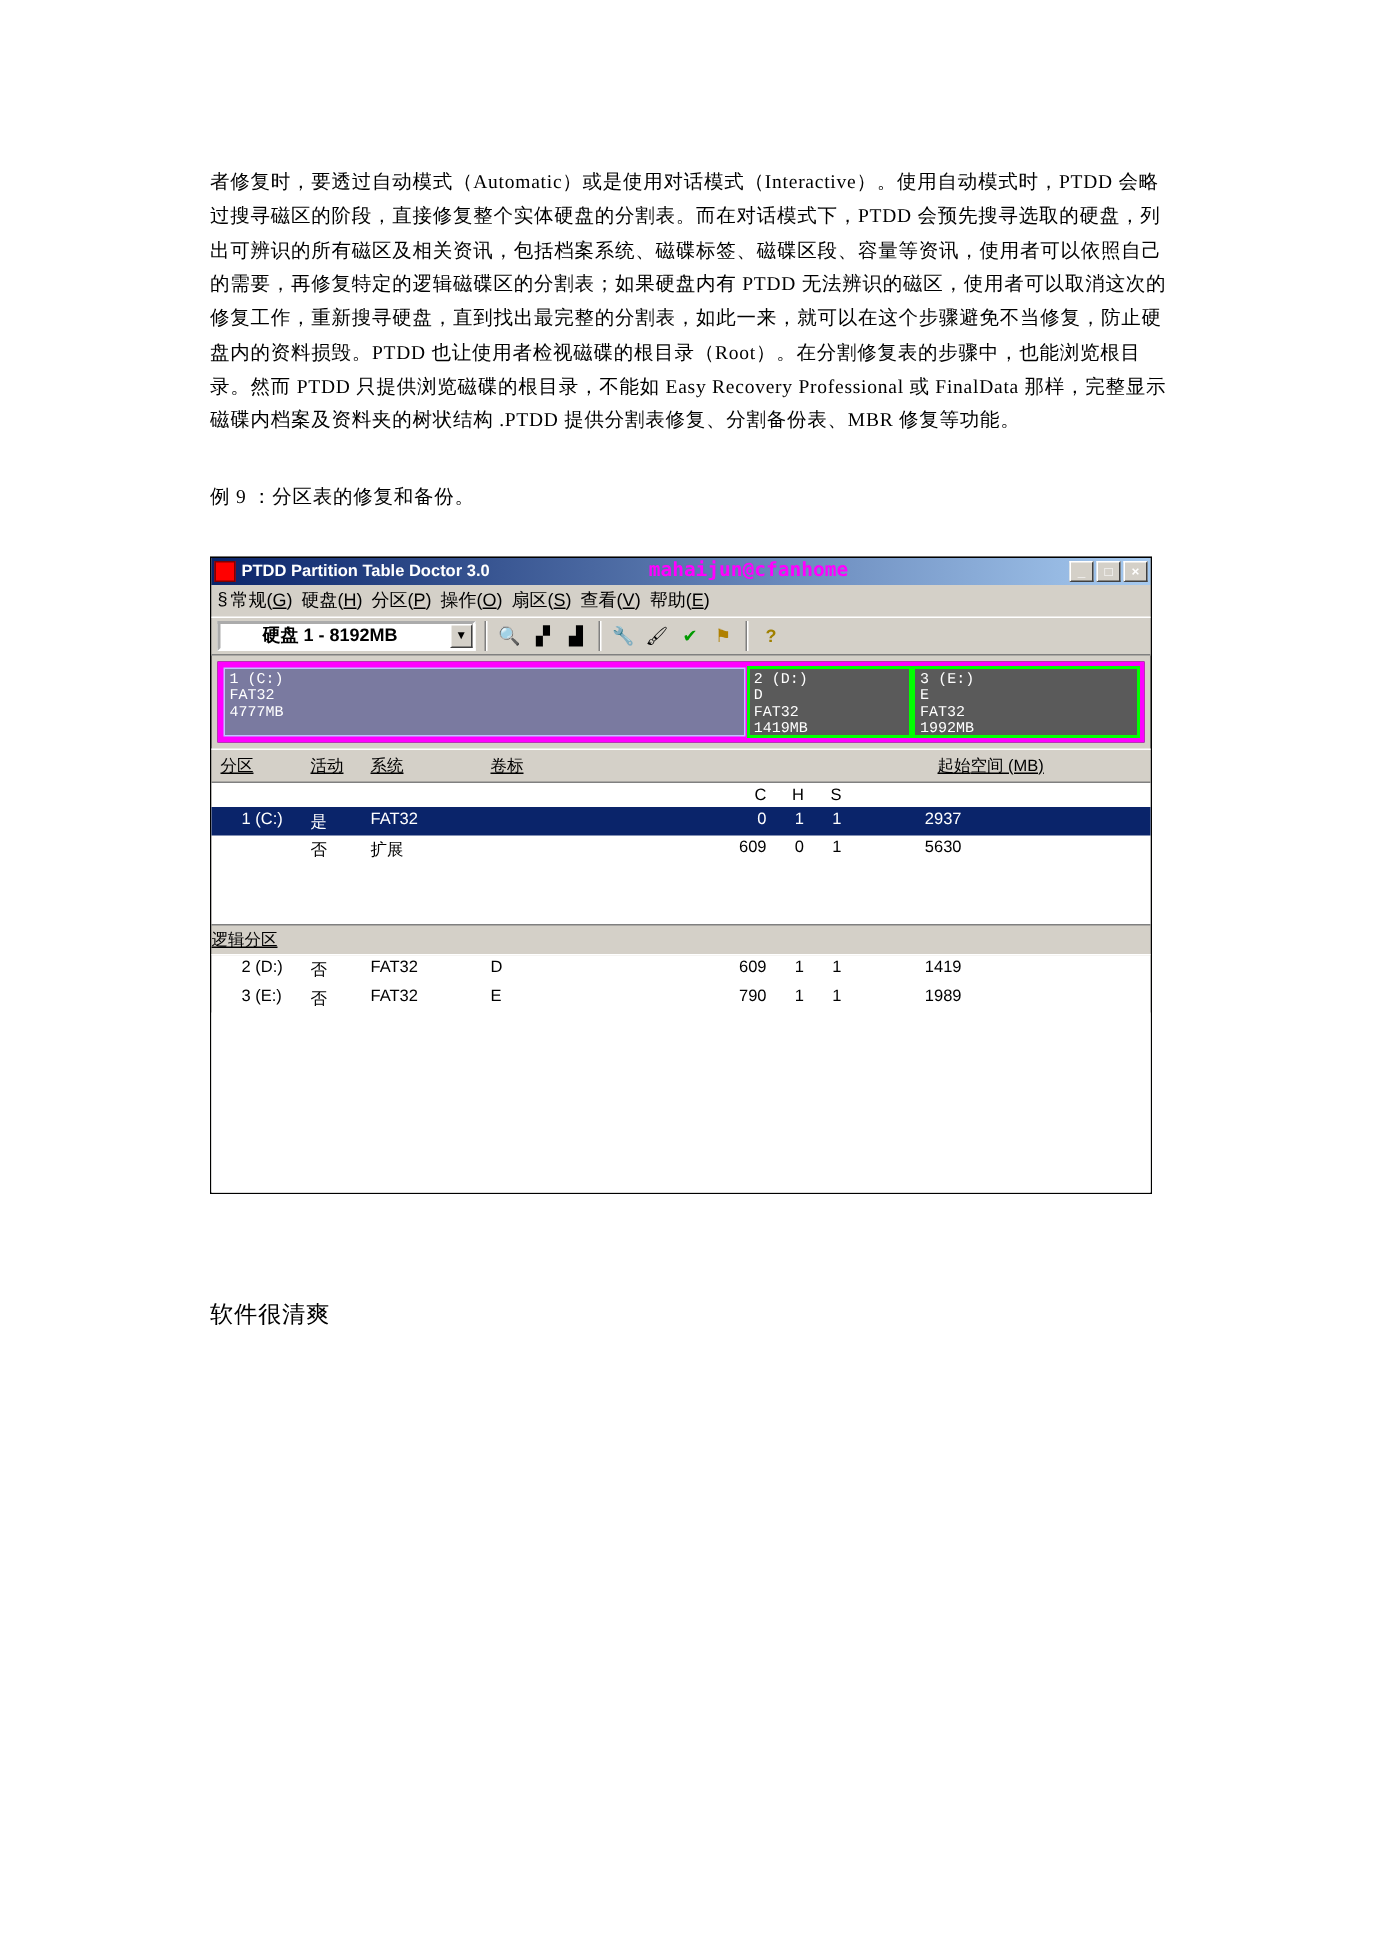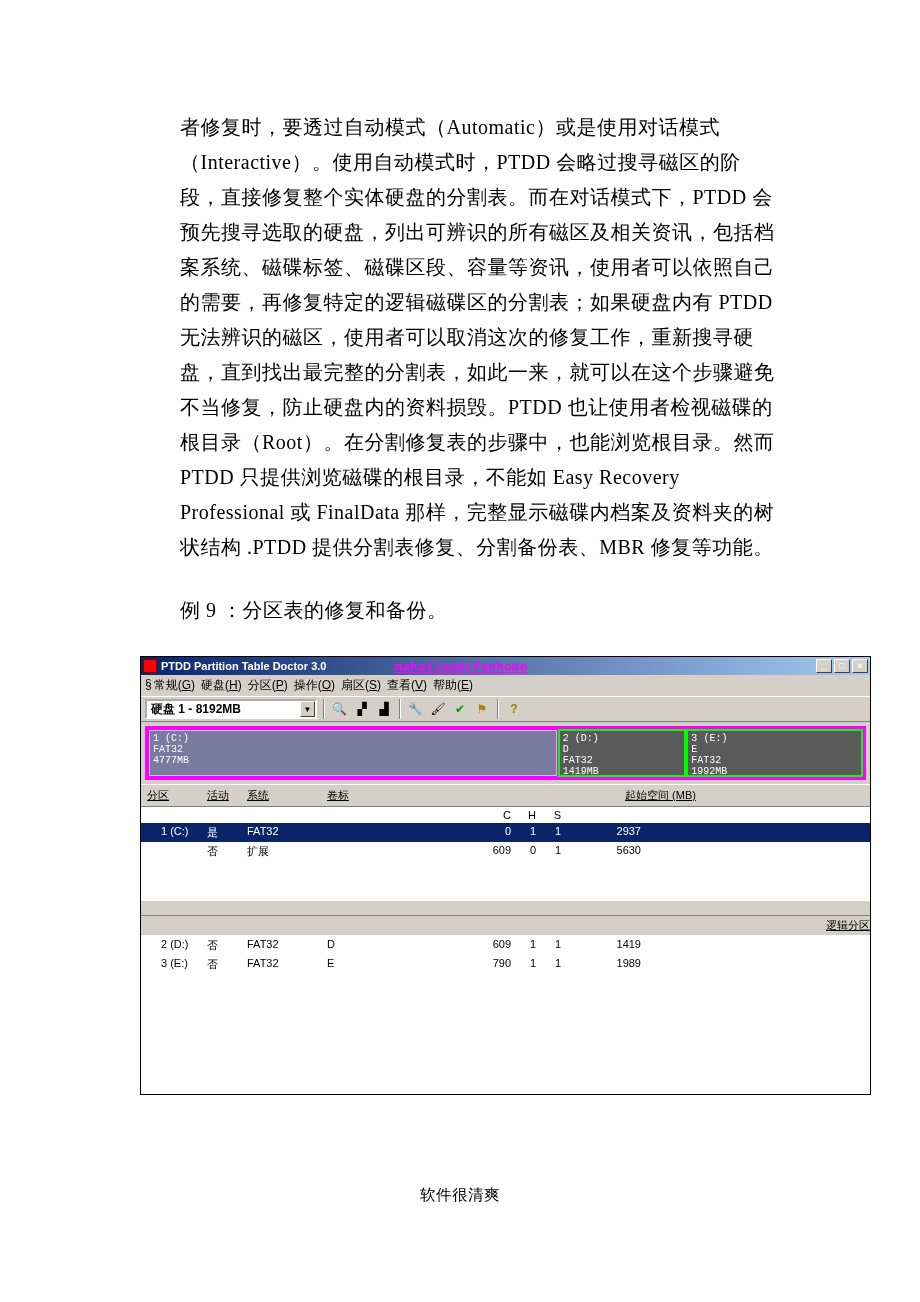--- a/index.html
+++ b/index.html
@@ -7,29 +7,28 @@
       background: #ffffff;
       font-family: SimSun, "宋体", serif;
       font-size: 16px;
       color: #000;
       padding: 110px 140px 40px 140px;
       width: 920px;
     }
     .body-text {
       line-height: 1.75;
       letter-spacing: 0.5px;
-      font-size: 20px;
-      margin-left: 40px;
+      font-size: 13px;
     }
     .para-gap { margin-top: 28px; }
 
     
     .app-window {
       margin-top: 28px;
-      width: 731px;
+      width: 628px;
       border: 1px solid #000;
       background: #d4d0c8;
       font-family: "Tahoma", "MS Sans Serif", sans-serif;
       font-size: 11px;
       position: relative;
     }
 
     
     .title-bar {
       background: linear-gradient(to right, #0a246a, #a6caf0);
@@ -45,24 +44,23 @@
       margin-right: 4px;
       border:1px solid #800000;
     }
     .title-bar .tb-title {
       font-weight: bold;
       font-size: 11px;
     }
     .title-bar .tb-watermark {
       flex: 1;
       text-align: left;
-      padding-left: 68px;
+      padding-left: 106px;
       color: #ff00ff;
       font-weight: bold;
-      text-decoration: underline;
       font-family: monospace;
       font-size: 13px;
     }
     .title-bar .tb-controls { display:flex; gap:2px; }
     .tb-btn {
       width:16px; height:14px;
       background:#d4d0c8;
       border:1px solid #fff;
       border-right-color:#404040;
       border-bottom-color:#404040;
@@ -95,21 +93,21 @@
     }
     .disk-selector {
       width: 172px;
       height:20px;
       display:flex;
       border:2px inset #fff;
       background:#fff;
       align-items:center;
     }
     .disk-selector .ds-text {
-      flex:1; padding:0 4px; font-weight:bold; font-size:12px;
+      flex:1; padding:0 4px; font-weight:bold; font-size:12px;margin-left:24px;
     }
     .disk-selector .ds-arrow {
       width:15px; height:16px;
       background:#d4d0c8;
       border:1px solid #fff;
       border-right-color:#404040;
       border-bottom-color:#404040;
       display:flex;align-items:center;justify-content:center;
       font-size:8px;
     }
@@ -151,39 +149,38 @@
     .ptable-row { padding:2px 6px; }
     .ptable-row.sel { background:#0a246a; color:#fff; }
     .ptable-row.indent .pcol1 { padding-left:14px;}
     .num {text-align:right; padding-right:6px;}
 
     .section-divider {
       background:#d4d0c8;
       border-top:1px solid #808080;
       border-bottom:1px solid #fff;
       font-size:11px;
-      text-align:right;
+      text-align:left;
       padding:2px 0;
       text-decoration:underline;
-      margin-top:14px;
     }
     .ptable-blank { height:120px; background:#fff;}
 
     
     .status-bar {
       border-top:1px solid #808080;
       background:#d4d0c8;
       padding:2px 6px 3px 6px;
       font-size:11px;
       display:flex;
       justify-content:space-between;
     }
     .status-grip { font-family:"Marlett",monospace; color:#808080; font-size:14px; line-height:10px; letter-spacing:-3px;}
 
-    .tailnote { margin-top:90px; font-size:15.5px; letter-spacing:0.5px;text-align:center;}
+    .tailnote { margin-top:70px; font-size:15.5px; letter-spacing:0.5px;}
   </style>
 </head>
 <body>
 
 <div class="body-text">者修复时，要透过自动模式（Automatic）或是使用对话模式（Interactive）。使用自动模式时，PTDD 会略过搜寻磁区的阶段，直接修复整个实体硬盘的分割表。而在对话模式下，PTDD 会预先搜寻选取的硬盘，列出可辨识的所有磁区及相关资讯，包括档案系统、磁碟标签、磁碟区段、容量等资讯，使用者可以依照自己的需要，再修复特定的逻辑磁碟区的分割表；如果硬盘内有 PTDD 无法辨识的磁区，使用者可以取消这次的修复工作，重新搜寻硬盘，直到找出最完整的分割表，如此一来，就可以在这个步骤避免不当修复，防止硬盘内的资料损毁。PTDD 也让使用者检视磁碟的根目录（Root）。在分割修复表的步骤中，也能浏览根目录。然而 PTDD 只提供浏览磁碟的根目录，不能如 Easy Recovery Professional 或 FinalData 那样，完整显示磁碟内档案及资料夹的树状结构 .PTDD 提供分割表修复、分割备份表、MBR 修复等功能。</div>
 
 <div class="body-text para-gap">例 9 ：分区表的修复和备份。</div>
 
 <div class="app-window">
 

